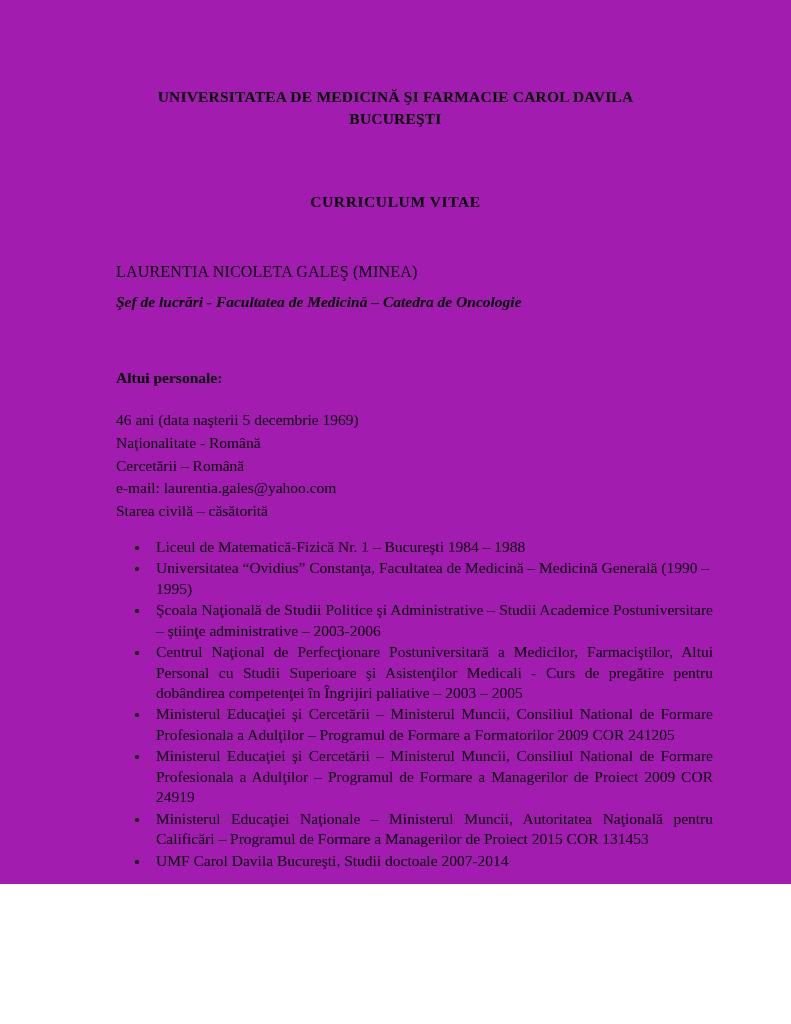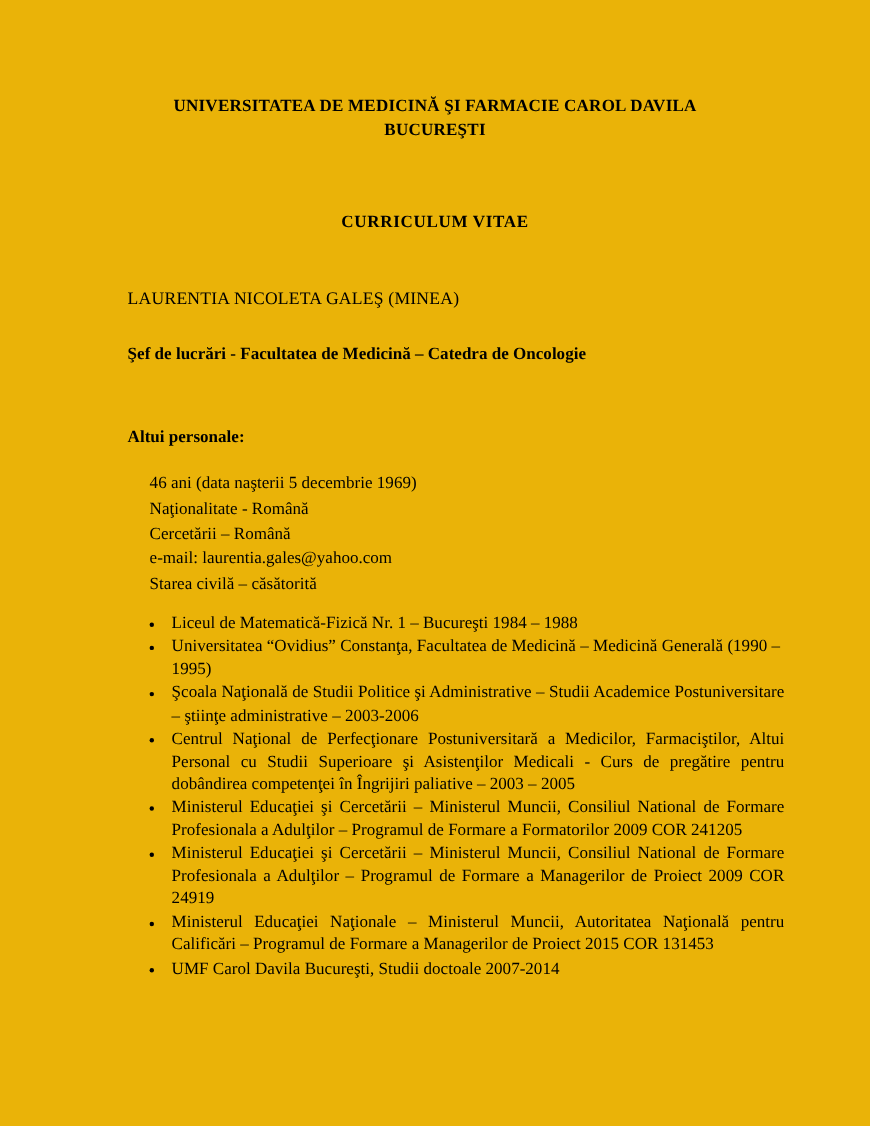--- a/index.html
+++ b/index.html
@@ -10,24 +10,24 @@
   body {
     width: 791px;
     height: 1024px;
     font-family: "Liberation Serif", serif;
     color: #000000;
     -webkit-font-smoothing: antialiased;
   }
   .page {
     position: relative;
     width: 791px;
-    height: 1024px;
+    height: 884px;
     box-sizing: border-box;
     padding: 86px 78px 40px 78px;
-    background: #eab308;
+    background: #a21caf;
     overflow: hidden;
   }
   .univ-header {
     text-align: center;
     font-weight: bold;
     font-size: 15.5px;
     line-height: 1.45;
     letter-spacing: 0.2px;
     margin: 0 auto;
     width: 84%;
@@ -45,37 +45,38 @@
   .person-name {
     font-weight: normal;
     font-size: 16px;
     margin-top: 52px;
     margin-left: 38px;
     letter-spacing: 0.2px;
   }
   .person-role {
     font-weight: bold;
     font-size: 15.5px;
-    margin-top: 32px;
+    margin-top: 12px;
     margin-left: 38px;
+    font-style: italic;
   }
   .section-heading {
     font-weight: bold;
     font-size: 15.5px;
     margin-left: 38px;
   }
   .section-heading.personal {
     margin-top: 58px;
   }
   .section-heading.studies {
     margin-top: 24px;
   }
   .personal-lines {
     margin-top: 22px;
-    margin-left: 58px;
+    margin-left: 38px;
     font-size: 15.5px;
     line-height: 1.47;
   }
   .personal-lines div {
     white-space: pre;
   }
   ul.studies {
     margin: 14px 0 0 0;
     padding-left: 72px;
     font-size: 15.5px;

